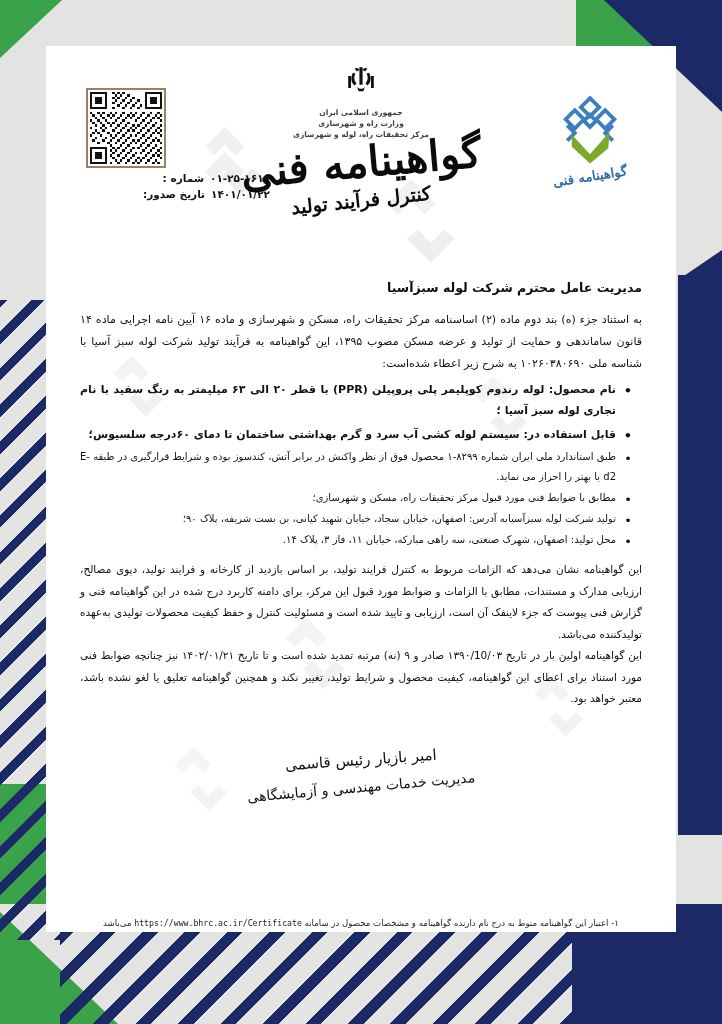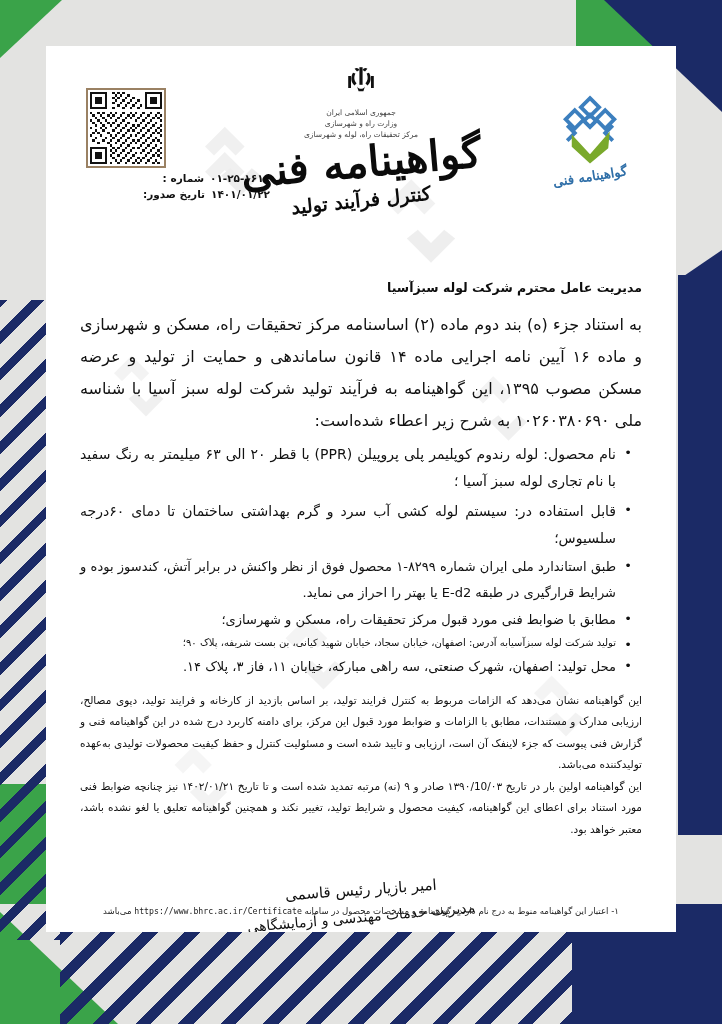--- a/index.html
+++ b/index.html
@@ -59,21 +59,21 @@
         text-align:left;font-size:10.5px;color:#111;line-height:1.55;
         font-weight:bold;direction:rtl;}
   .meta .row{display:flex;justify-content:flex-start;gap:6px;}
   .meta .lbl{font-weight:bold;}
   .meta .val{letter-spacing:.4px;}
 
   .emblem{position:absolute;left:50%;top:14px;transform:translateX(-50%);
           text-align:center;width:220px;}
   .emblem-mark{font-size:34px;line-height:1;color:#111;}
   .emblem-lines{margin-top:3px;font-size:7.5px;color:#2b2b2b;
-                line-height:1.45;font-weight:normal;opacity:.9;}
+                line-height:1.45;font-weight:bold;opacity:.9;}
 
   .title-wrap{position:absolute;left:50%;top:92px;transform:translateX(-50%);
               text-align:center;width:340px;}
   .title-main{font-family:"DejaVu Serif","Liberation Serif",serif;
               font-size:42px;font-weight:bold;color:#0b0b0b;
               transform:rotate(-5deg);letter-spacing:-1px;}
   .title-sub{font-family:"DejaVu Serif","Liberation Serif",serif;
              font-size:19px;font-weight:bold;color:#0b0b0b;
              transform:rotate(-6deg);margin-top:2px;}
 
@@ -82,46 +82,46 @@
   .logo-cap{font-family:"DejaVu Serif","Liberation Serif",serif;
             font-size:13px;color:#2f6fa8;margin-top:1px;
             transform:rotate(-9deg);font-weight:bold;}
 
   
   .body{position:relative;padding:0 34px;direction:rtl;}
 
   .addressee{font-size:12.5px;font-weight:bold;color:#0d0d0d;
              margin:4px 0 14px 0;}
 
-  .para{font-size:16px;color:#111;line-height:2.0;text-align:justify;
+  .para{font-size:11px;color:#111;line-height:2.0;text-align:justify;
         margin-bottom:0;}
 
   ul.items{list-style:none;margin:4px 0 10px 0;padding:0 26px 0 0;}
-  ul.items li{position:relative;font-size:14px;color:#111;
+  ul.items li{position:relative;font-size:11px;color:#111;
               line-height:1.95;text-align:justify;margin-bottom:2px;
-              font-weight:normal;}
+              font-weight:bold;}
   ul.items li::before{content:"•";position:absolute;right:-16px;top:-1px;
               font-size:13px;color:#111;}
   ul.items li.small{font-size:10px;font-weight:normal;line-height:1.8;}
-  ul.items li.reg{font-weight:normal;font-size:13px;}
+  ul.items li.reg{font-weight:normal;font-size:10px;}
 
   .para2{font-size:10.5px;color:#111;line-height:2.05;text-align:justify;
          margin:0 0 0 0;}
 
   
   .sign{margin-top:40px;text-align:center;direction:rtl;}
   .sign .nm{font-family:"DejaVu Serif","Liberation Serif",serif;
             font-size:15px;color:#111;transform:rotate(-4deg);
             display:inline-block;}
   .sign .rl{font-family:"DejaVu Serif","Liberation Serif",serif;
             font-size:14px;color:#111;transform:rotate(-5deg);
             display:inline-block;margin-top:10px;}
 
   
-  .foot{position:absolute;left:0;right:0;bottom:12px;padding:0 39px;
+  .foot{position:absolute;left:0;right:0;bottom:0;padding:0 39px;
         direction:rtl;text-align:center;}
   .foot .ln{font-size:8.6px;color:#1b1b1b;line-height:1.85;}
   .foot .ln .url{font-family:"DejaVu Sans Mono","Liberation Mono",monospace;
                  font-size:8.2px;}
 </style>
 </head>
 <body>
 
 <div class="page">
 

